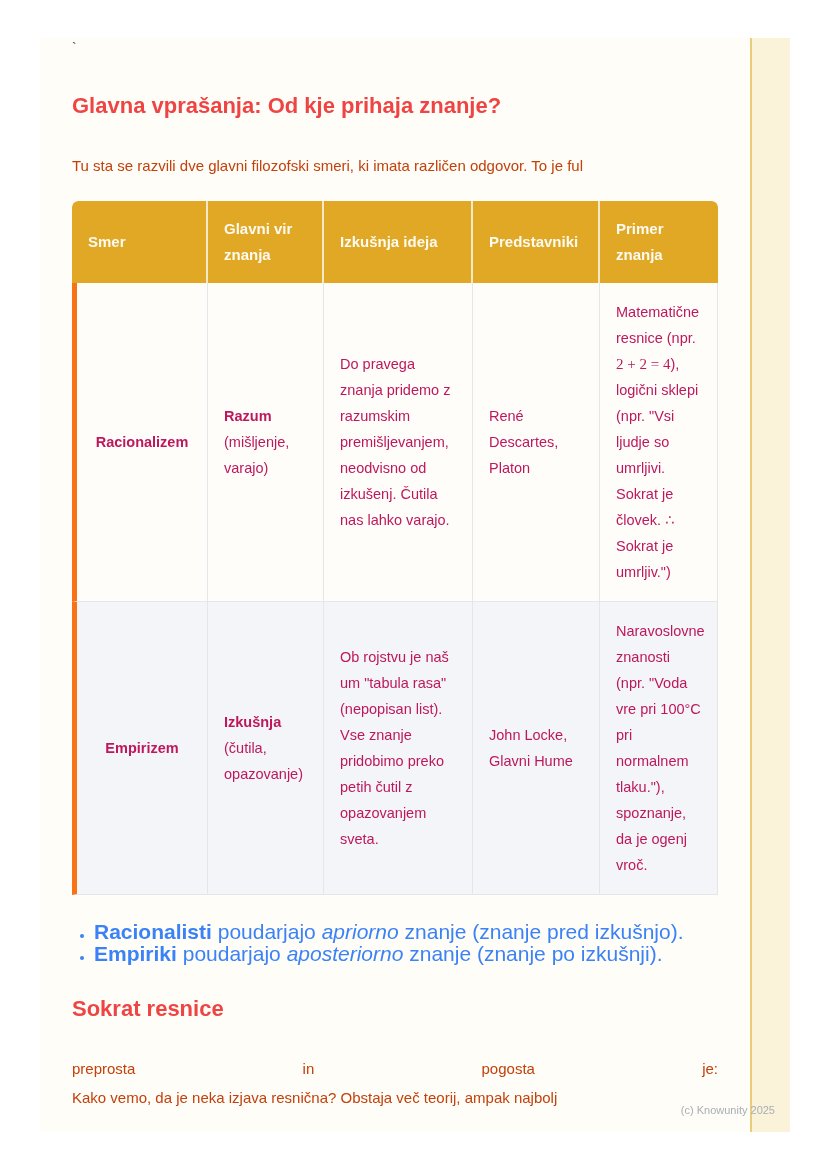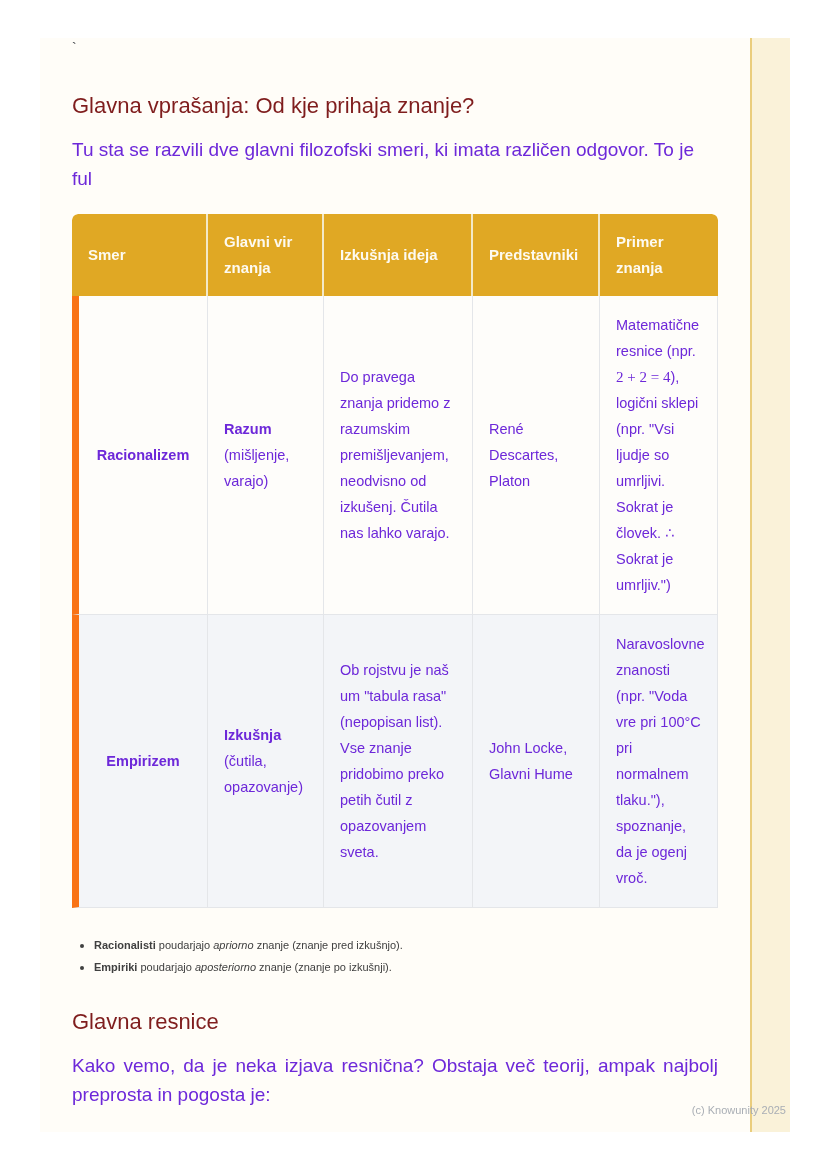--- a/index.html
+++ b/index.html
@@ -27,29 +27,29 @@
   .stray {
     padding-top: 2px;
     height: 20px;
     font-size: 14px;
     color: #3a3f45;
   }
   h2.sec-heading {
     margin-top: 34px;
     font-size: 22px;
     line-height: 28px;
-    font-weight: 400;
-    color: #7f1d1d;
+    font-weight: 700;
+    color: #ef4444;
   }
   h2.sec-heading.second { margin-top: 30px; }
   .para {
-    margin-top: 15px;
-    font-size: 19px;
+    margin-top: 31px;
+    font-size: 15px;
     line-height: 29px;
-    color: #6d28d9;
+    color: #c2410c;
   }
   .para-line { display: block; }
   .para-justify .para-line:not(:last-child) {
     text-align: justify;
     text-align-last: justify;
   }
 
   table.cmp {
     margin-top: 21px;
     width: 100%;
@@ -72,47 +72,47 @@
     border-right: 2px solid #F3E9C8;
   }
   table.cmp th:last-child { border-right: 0; }
   table.cmp th:first-child { border-top-left-radius: 6px; }
   table.cmp th:last-child  { border-top-right-radius: 6px; }
   table.cmp td {
     vertical-align: middle;
     padding: 16px;
     font-size: 14.5px;
     line-height: 26px;
-    color: #6d28d9;
+    color: #be185d;
     border-right: 1px solid #E4E6E9;
     border-bottom: 1px solid #E4E6E9;
     background: #FEFDFA;
   }
-  table.cmp td:first-child { border-left: 7px solid #f97316; }
+  table.cmp td:first-child { border-left: 5px solid #f97316; }
   table.cmp tr.row-a td { height: 310px; }
   table.cmp tr.row-b td { height: 278px; background: #F3F5F8; }
   .cell-bold { font-weight: 700; text-align: center; }
   .math-serif { font-family: "Liberation Serif", serif; font-size: 15px; }
 
   ul.notes {
     margin-top: 26px;
     padding-left: 22px;
     list-style: disc outside;
   }
   ul.notes li {
-    font-size: 11px;
+    font-size: 21px;
     line-height: 22px;
-    color: #404040;
+    color: #3b82f6;
   }
   ul.notes li::marker { font-size: 12px; }
   ul.notes li + li { margin-top: 0; }
 
   .footer-note {
     position: absolute;
-    right: 4px;
+    right: 15px;
     bottom: 16px;
     font-size: 11px;
     color: #A9AEB5;
     z-index: 2;
     margin-left: 7px;
   }
 </style>
 </head>
 <body>
 
@@ -161,22 +161,22 @@
           <td><span>Naravoslovne znanosti (npr. "Voda vre pri 100°C pri normalnem tlaku."), spoznanje, da je ogenj vroč.</span><span class="math-serif"></span><span></span></td>
         </tr>
       </tbody>
     </table>
 
     <ul class="notes">
       <li><span class="cell-bold">Racionalisti</span><span> poudarjajo </span><em>apriorno</em><span> znanje (znanje pred izkušnjo).</span></li>
       <li><span class="cell-bold">Empiriki</span><span> poudarjajo </span><em>aposteriorno</em><span> znanje (znanje po izkušnji).</span></li>
     </ul>
 
-    <h2 class="sec-heading second">Glavna resnice</h2>
+    <h2 class="sec-heading second">Sokrat resnice</h2>
 
     <p class="para para-justify">
+      <span class="para-line">preprosta in pogosta je:</span>
       <span class="para-line">Kako vemo, da je neka izjava resnična? Obstaja več teorij, ampak najbolj</span>
-      <span class="para-line">preprosta in pogosta je:</span>
     </p>
   </div>
 
   <div class="footer-note">(c) Knowunity 2025</div>
 </div>
 
 </body></html>

